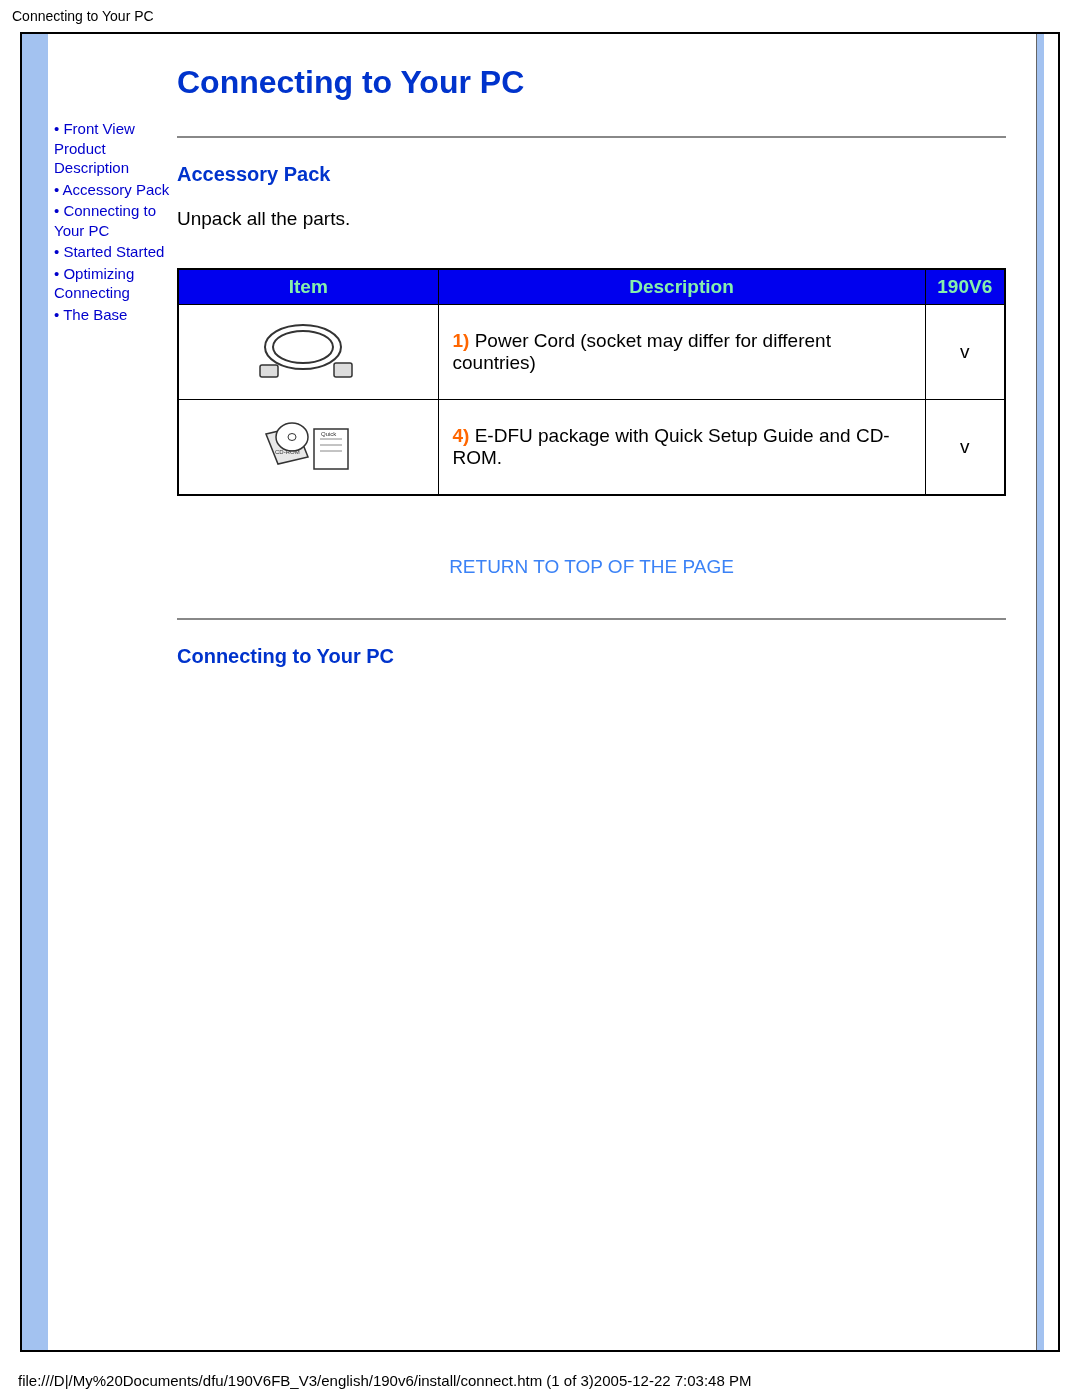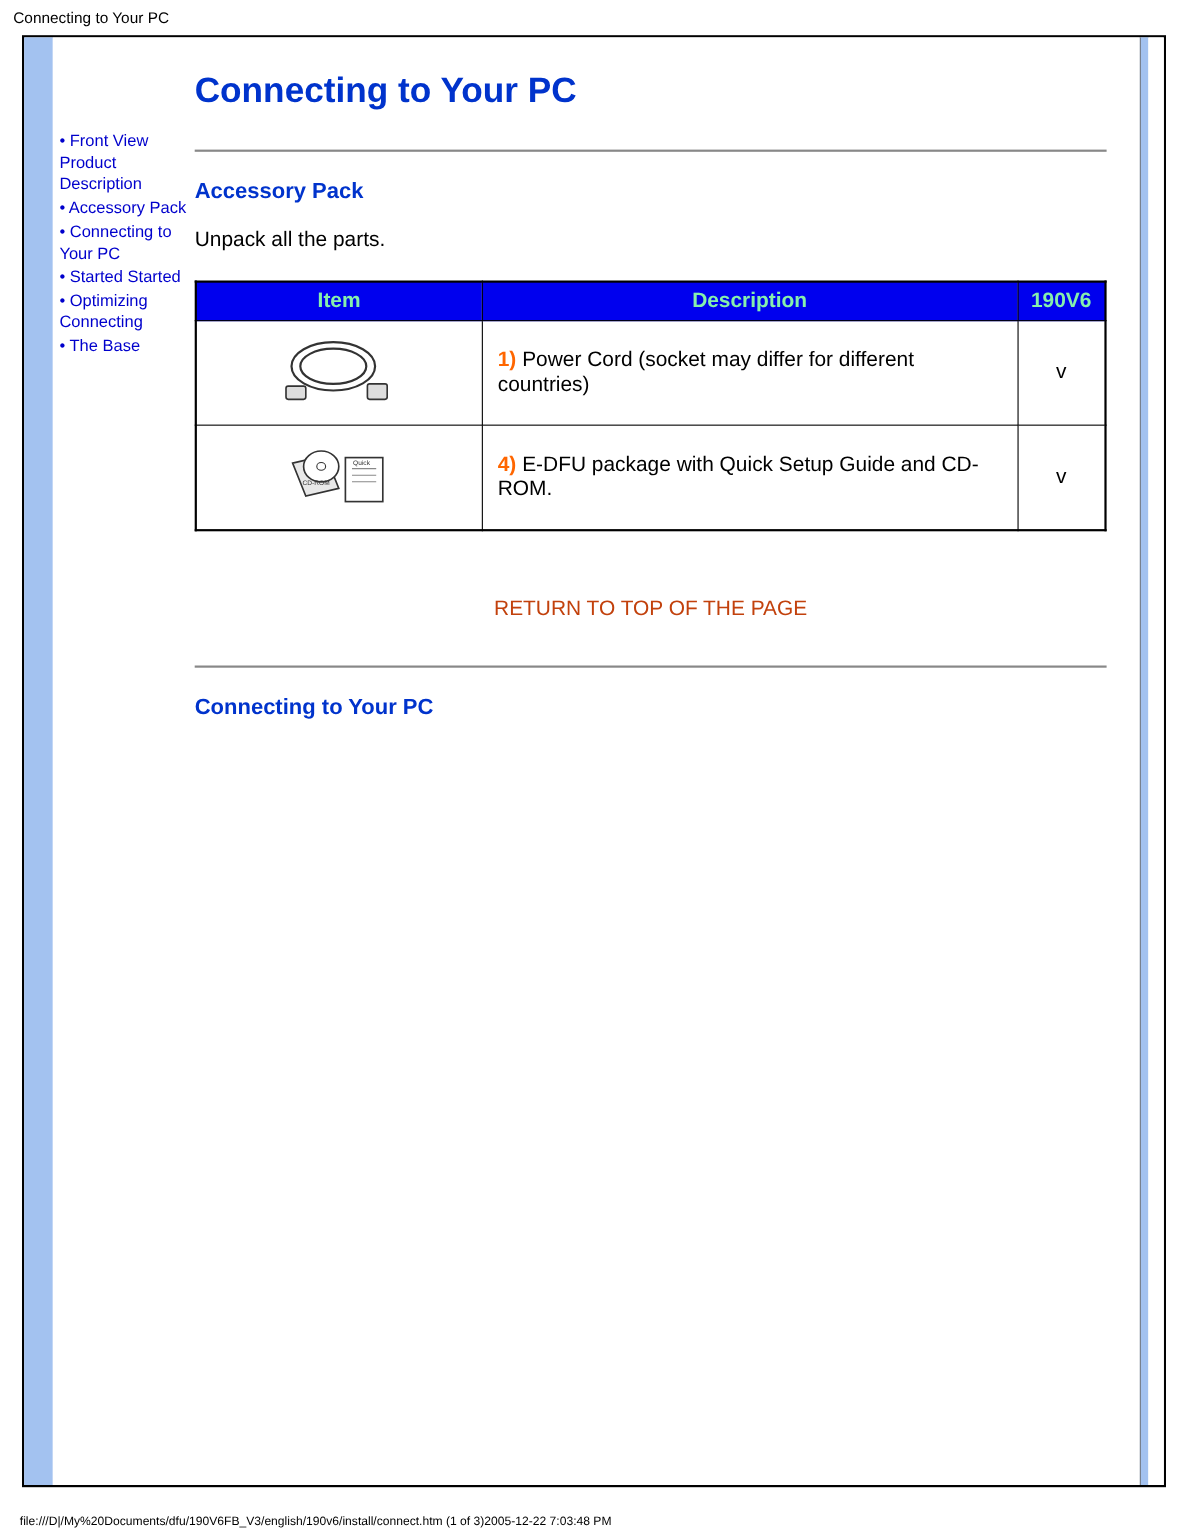--- a/index.html
+++ b/index.html
@@ -69,21 +69,21 @@
     }
     .section-heading {
       font-size: 20px;
       font-weight: bold;
       color: #0033cc;
       margin-bottom: 22px;
     }
     .body-text {
       font-size: 19px;
       color: #000;
-      margin-bottom: 25px;
+      margin-bottom: 38px;
     }
     .accessory-table {
       width: 100%;
       border-collapse: collapse;
       border: 2px solid #000;
     }
     .accessory-table th {
       background: #0000ee;
       color: #86efac;
       font-weight: bold;
@@ -111,21 +111,21 @@
       width: 80px;
       text-align: center;
     }
     .item-num {
       color: #ff6600;
       font-weight: bold;
     }
     .return-link {
       display: block;
       text-align: center;
-      color: #c2410c;
+      color: #3b82f6;
       font-size: 19px;
       margin: 60px 0 40px 0;
       cursor: pointer;
     }
     .hr-line2 {
       border: none;
       border-top: 2px solid #888;
       margin-bottom: 25px;
     }
     .right-strip {
@@ -134,21 +134,21 @@
       border-left: 1px solid #666;
     }
     .right-border {
       width: 14px;
       background: #fff;
     }
     .footer-text {
       position: absolute;
       bottom: 8px;
       left: 18px;
-      font-size: 11px;
+      font-size: 15px;
       color: #000;
     }
     .icon-svg {
       width: 120px;
       height: 70px;
     }
   </style>
 </head>
 <body>
 

